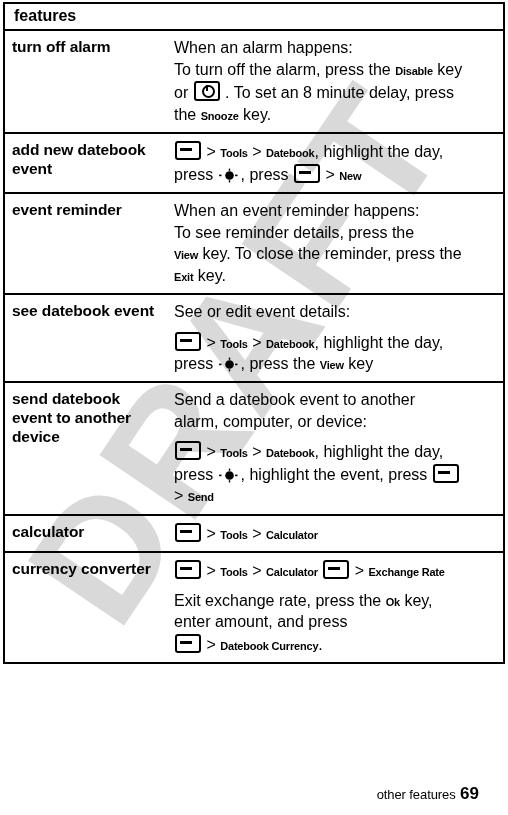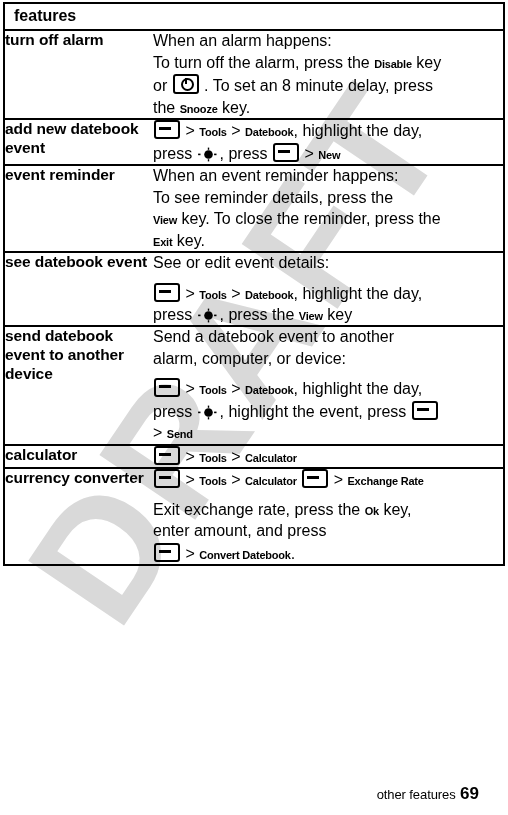--- a/index.html
+++ b/index.html
@@ -60,21 +60,21 @@
     border-left: 2px solid #000;
     border-right: 2px solid #000;
     border-bottom: 2px solid #000;
     background: transparent;
   }
   .tbl tr { background: transparent; margin-left: 10px; }
   .tbl td {
     vertical-align: top;
     background: transparent;
     border-bottom: 2px solid #000;
-    padding: 0;
+    padding: 7px;
   }
   .tbl tr:last-child td { border-bottom: none; }
 
   .col-feature {
     width: 148px;
     padding: 5px 6px 8px 9px;
     font-weight: bold;
     font-size: 15.5px;
     line-height: 1.22;
     letter-spacing: -0.1px;
@@ -266,21 +266,21 @@
           <td class="col-desc">
             <div class="p"><span class="k k-menu"></span><span class="sep"> &gt; </span><b class="kw">Tools</b><span class="sep"> &gt; </span><b class="kw">Calculator</b></div>
           </td>
         </tr>
         <tr>
           <td class="col-feature">currency converter</td>
           <td class="col-desc">
             <div class="p"><span class="k k-menu"></span><span class="sep"> &gt; </span><b class="kw">Tools</b><span class="sep"> &gt; </span><b class="kw">Calculator</b><span>  </span><span class="k k-menu"></span><span class="sep"> &gt; </span><b class="kw">Exchange Rate</b></div>
             <div class="p gap"><span>Exit exchange rate, press the </span><b class="kw">Ok</b><span> key,</span></div>
             <div class="p"><span>enter amount, and press</span></div>
-            <div class="p"><span class="k k-menu"></span><span class="sep"> &gt; </span><b class="kw">Convert Datebook</b><span>.</span></div>
+            <div class="p"><span class="k k-menu"></span><span class="sep"> &gt; </span><b class="kw">Datebook Currency</b><span>.</span></div>
           </td>
         </tr>
       </tbody>
   </table>
 
   <div id="footer">
     <span class="f-sec">other features</span>
     <span class="f-page">69</span>
   </div>
 

